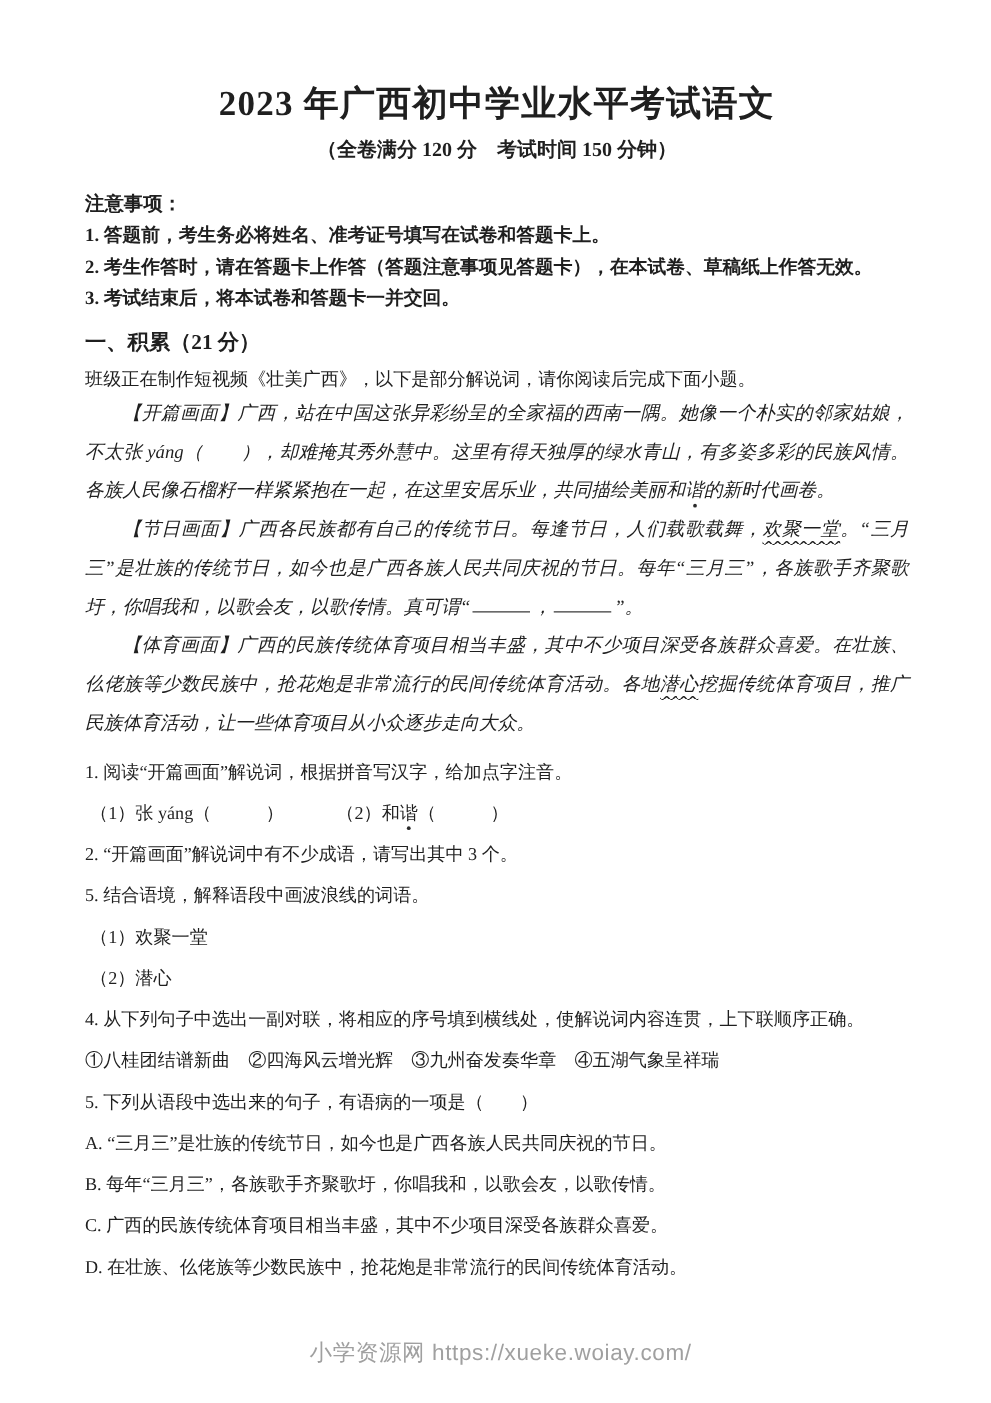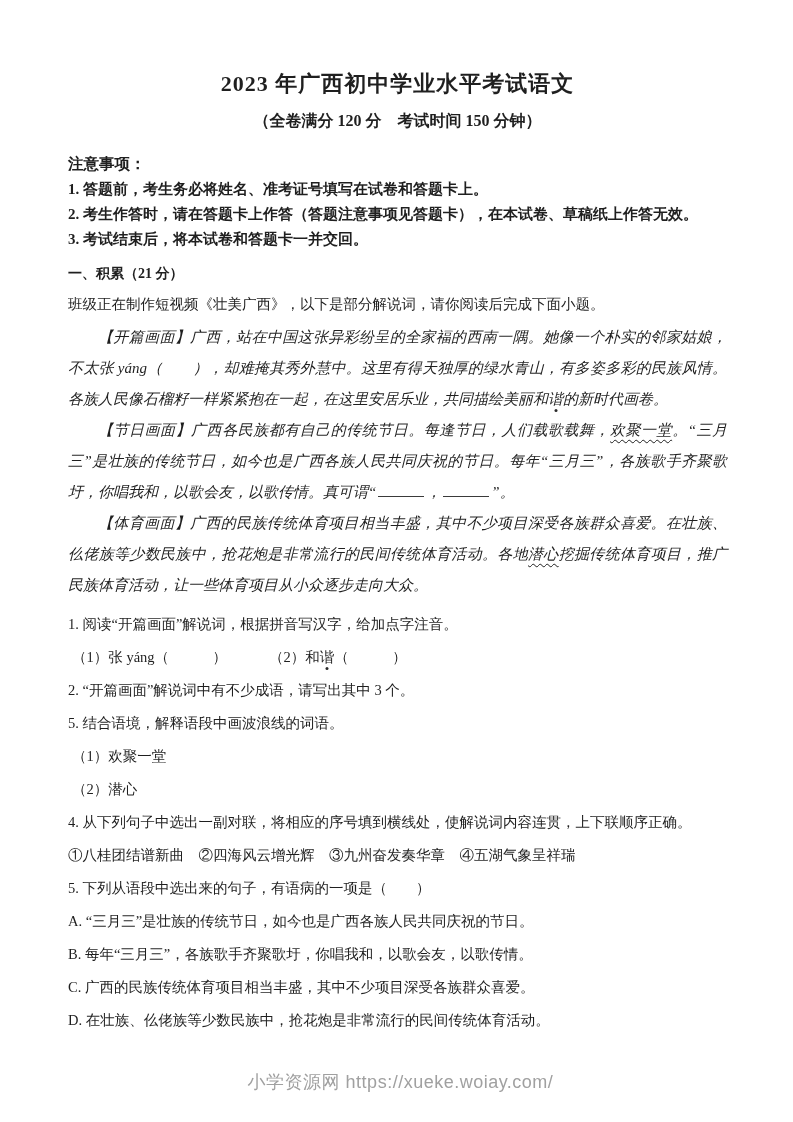--- a/index.html
+++ b/index.html
@@ -11,21 +11,21 @@
     background: #ffffff;
     box-sizing: border-box;
     padding: 70px 66px 0 68px;
     font-family: "Liberation Serif", "DejaVu Serif", serif;
     color: #1f1f1f;
     overflow: hidden;
   }
   .title {
     margin: 0;
     text-align: center;
-    font-size: 22px;
+    font-size: 28px;
     line-height: 28px;
     font-weight: bold;
     letter-spacing: 1px;
   }
   .subtitle {
     margin-top: 13px;
     text-align: center;
     font-size: 16px;
     line-height: 20px;
     font-weight: bold;
@@ -37,30 +37,30 @@
     font-weight: bold;
   }
   .notice-item {
     margin-top: 5px;
     font-size: 15px;
     line-height: 20px;
     font-weight: bold;
   }
   .section-heading {
     margin: 14px 0 0 0;
-    font-size: 14px;
+    font-size: 17px;
     line-height: 22px;
     font-weight: bold;
   }
   .intro {
     margin: 9px 0 0 0;
     font-size: 14.5px;
     line-height: 20px;
   }
-  .passages { margin-top: 8px; }
+  .passages { margin-top: 2px; }
   .passage {
     margin: 0;
     font-style: italic;
     font-size: 15px;
     line-height: 31px;
     text-align: justify;
     text-indent: 2em;
   }
   .wavy {
     text-decoration: underline;

